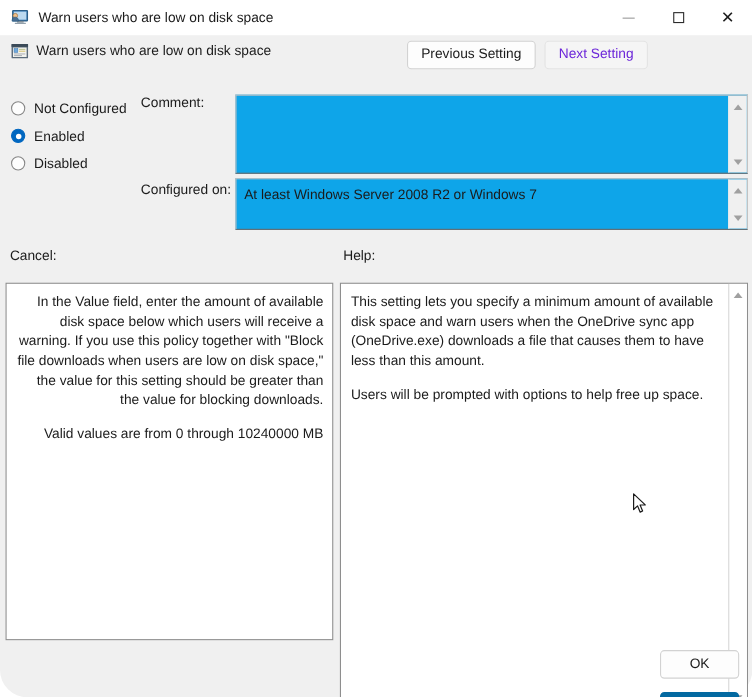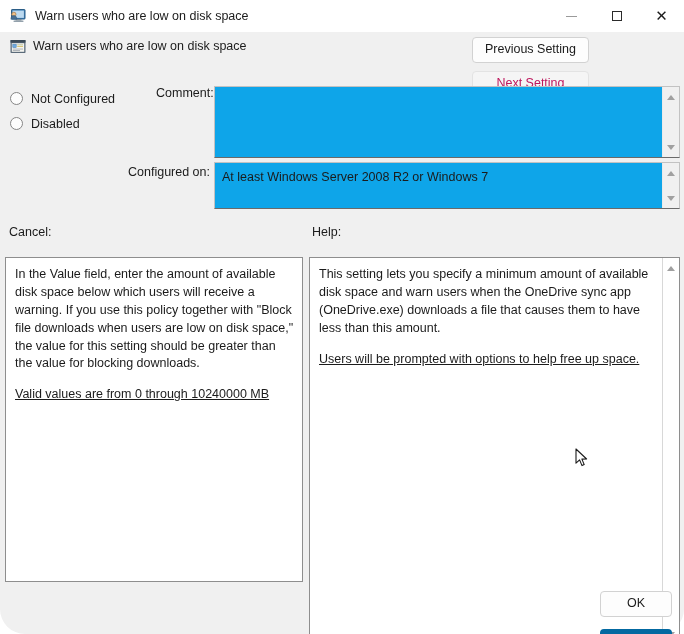--- a/index.html
+++ b/index.html
@@ -99,36 +99,35 @@
     left: 33px; top: 7px;
     font-size: 12.5px;
     color: #1b1b1b;
     white-space: nowrap;
   }
   .nav-buttons {
     position: absolute;
     right: 95px; top: 5px;
     display: flex;
     gap: 8px;
-    flex-direction: column;
   }
   .btn {
     font-family: "Liberation Sans", sans-serif;
     font-size: 12.5px;
     color: #1b1b1b;
     background: #fdfdfd;
     border: 1px solid #d2d2d2;
     border-radius: 4px;
     padding: 5px 12px;
     cursor: default;
     line-height: 1.1;
     white-space: nowrap;
   }
   .btn.disabled {
-    color: #be185d;
+    color: #6d28d9;
     background: #f5f5f5;
     border-color: #e3e3e3;
   }
   .btn.focused {
     border: 6px solid #0369a1;
     padding: 4px 11px;
   }
 
   
   .radio-group {
@@ -243,21 +242,21 @@
   }
   .pane-inner {
     position: absolute;
     left: 9px; top: 8px;
     right: 8px;
     font-size: 12.5px;
     color: #1b1b1b;
     line-height: 1.43;
   }
   .para { margin: 0 0 13px 0; }
-  .para:last-child { margin-bottom: 0; text-decoration: underline; }
+  .para:last-child { margin-bottom: 0; }
 
   
   .footer {
     position: absolute;
     left: 0; bottom: 0;
     width: 684px;
     height: 52px;
   }
   .footer-buttons {
     position: absolute;
@@ -337,26 +336,30 @@
       <button class="btn disabled">Next Setting</button>
     </div>
   </div>
 
   <div class="radio-group">
     <div class="radio-row">
       <span class="radio-mark"></span>
       <span class="radio-label">Not Configured</span>
     </div>
     <div class="radio-row">
+      <span class="radio-mark checked"></span>
+      <span class="radio-label">Enabled</span>
+    </div>
+    <div class="radio-row">
       <span class="radio-mark"></span>
       <span class="radio-label">Disabled</span>
     </div>
   </div>
 
-  <span class="field-label" style="left:128px; top:86px;margin-left:28px;">Comment:</span>
+  <span class="field-label" style="left:128px; top:86px;">Comment:</span>
   <div class="boxed" style="left:214px; top:86px; width:466px; height:72px;">
     <div class="body-text"></div>
     <div class="vscroll">
       <div class="arrow up">
           <span class="tri-up"></span>
         </div>
       <div class="arrow down">
           <span class="tri-down"></span>
         </div>
     </div>
@@ -369,21 +372,21 @@
       <div class="arrow up">
           <span class="tri-up"></span>
         </div>
       <div class="arrow down">
           <span class="tri-down"></span>
         </div>
     </div>
   </div>
 
   <span class="pane-label" style="left:9px; top:225px;">Cancel:</span>
-  <div class="pane" style="left:5px; top:257px; width:298px; height:325px;">
+  <div class="pane" style="left:5px; top:257px; width:298px; height:325px;text-align:right;">
     <div class="pane-inner">
       <p class="para">In the Value field, enter the amount of available disk space below which users will receive a warning. If you use this policy together with "Block file downloads when users are low on disk space," the value for this setting should be greater than the value for blocking downloads.</p>
       <p class="para">Valid values are from 0 through 10240000 MB</p>
     </div>
 
   </div>
 
   <span class="pane-label" style="left:312px; top:225px;">Help:</span>
   <div class="pane" style="left:309px; top:257px; width:371px; height:388px;">
     <div class="pane-inner" style="right:26px;">

